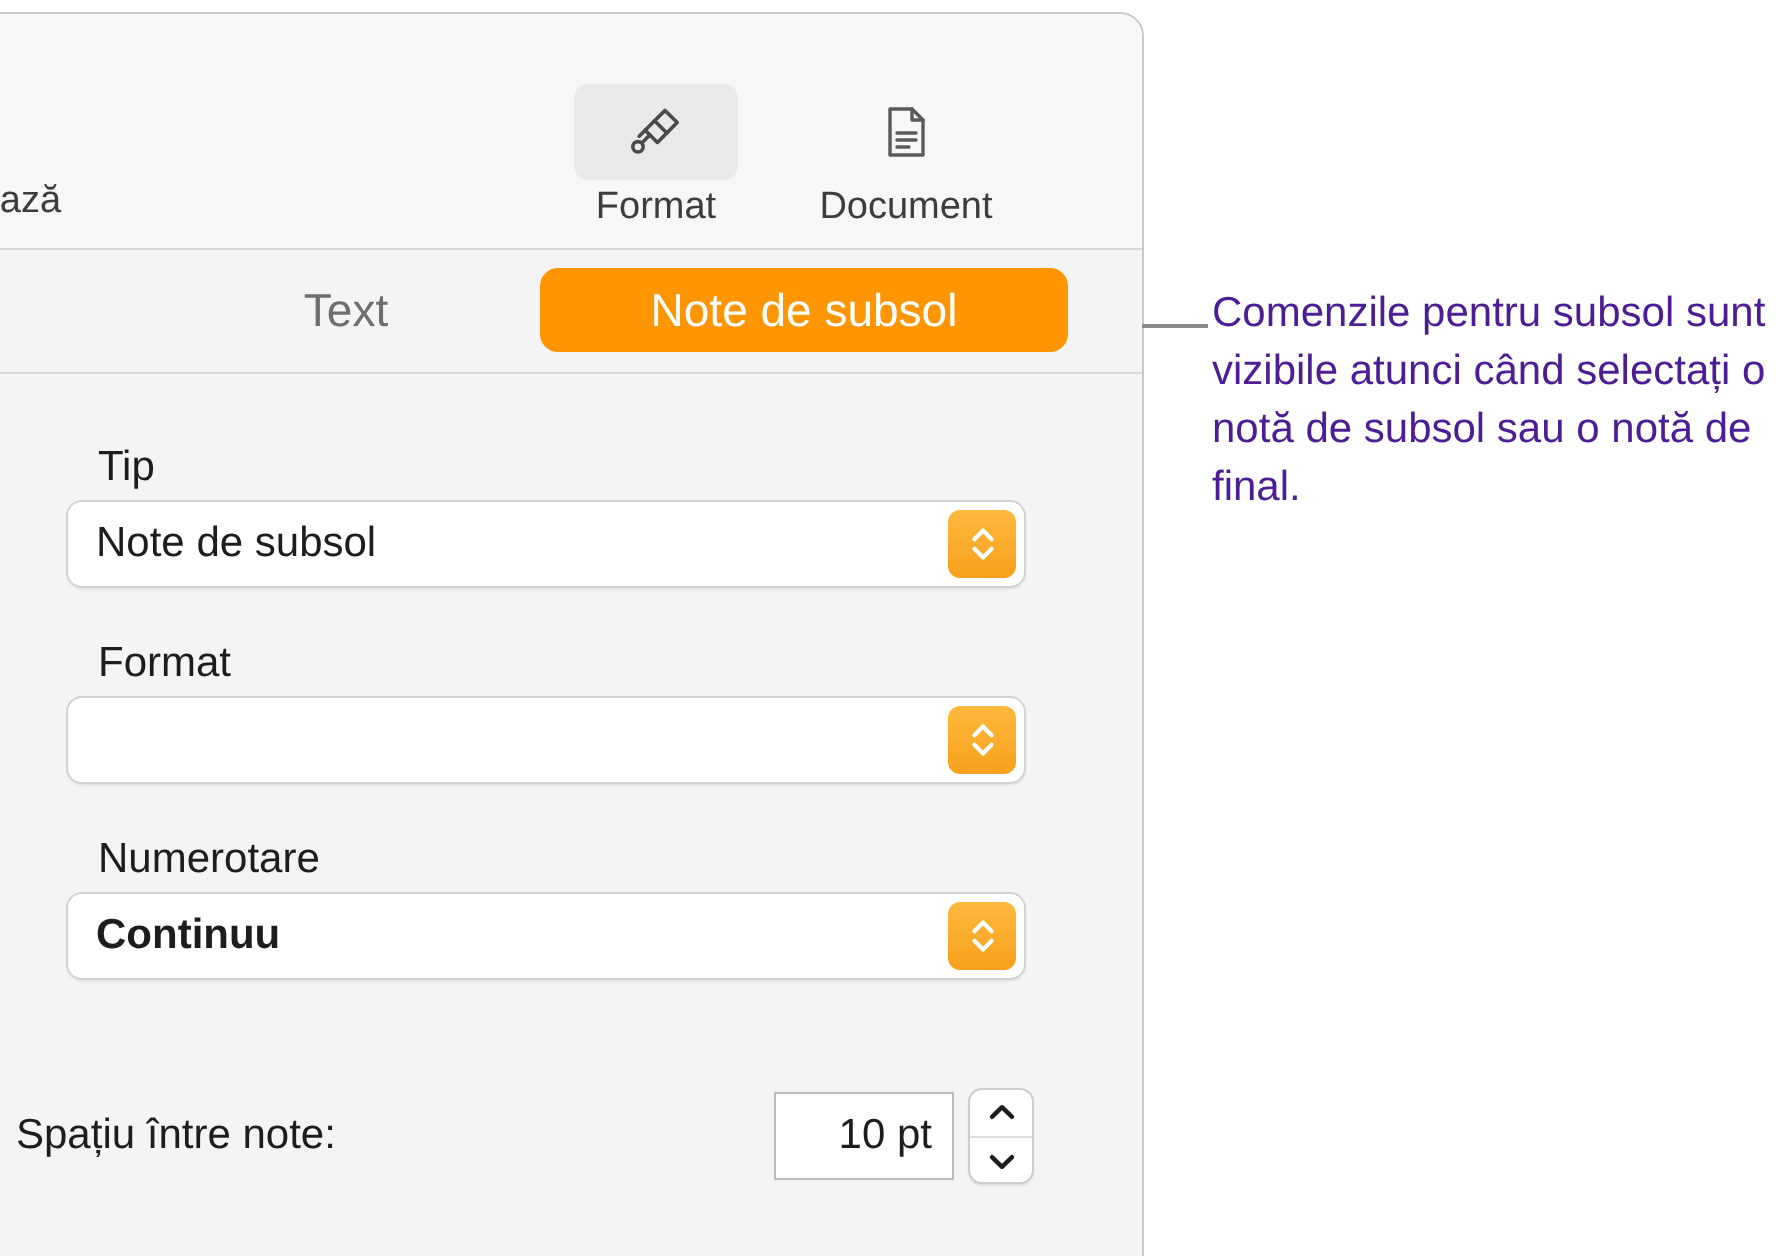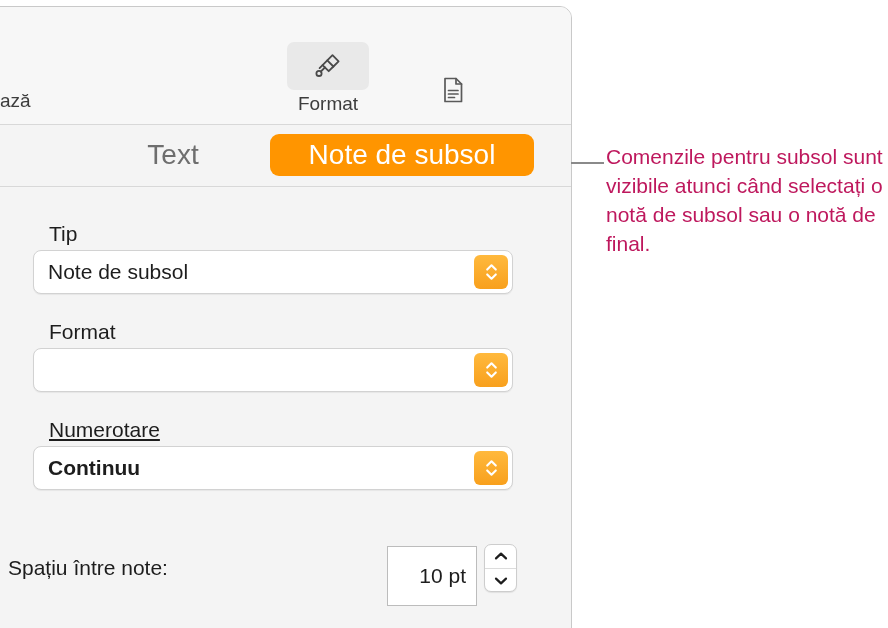--- a/index.html
+++ b/index.html
@@ -88,21 +88,21 @@
     box-sizing: border-box;
   }
   .seg {
     position: absolute;
     top: 9px;
     height: 42px;
     border-radius: 9px;
     display: flex;
     align-items: center;
     justify-content: center;
-    font-size: 28px;
+    font-size: 23px;
     box-sizing: border-box;
   }
   #seg-text {
     left: 127px;
     width: 150px;
     color: #6e6e6e;
     background: transparent;
   }
   #seg-footnotes {
     left: 299px;
@@ -160,38 +160,38 @@
     display: flex;
     align-items: center;
     justify-content: center;
   }
 
   
   #label-tip      { top: 34px; }
   #popup-tip      { top: 62px; }
   #label-format   { top: 132px; }
   #popup-format   { top: 160px; }
-  #label-numbering{ top: 230px; text-decoration: underline; }
+  #label-numbering{ top: 230px; }
   #popup-numbering{ top: 258px; font-weight: bold; }
 
   
   #label-spacing {
     position: absolute;
     left: 37px;
     top: 368px;
     font-size: 21px;
     color: #1d1d1d;
     white-space: nowrap;
   }
   #spacing-field {
     position: absolute;
     left: 416px;
     top: 358px;
     width: 90px;
-    height: 60px;
+    height: 44px;
     background: #ffffff;
     border: 1px solid #bcbcbc;
     box-sizing: border-box;
     display: flex;
     align-items: center;
     justify-content: flex-end;
     padding-right: 10px;
     font-size: 21px;
     color: #1d1d1d;
   }
@@ -224,21 +224,21 @@
     height: 2px;
     background: #8a8a8a;
   }
   #callout-text {
     position: absolute;
     left: 606px;
     top: 142px;
     width: 278px;
     font-size: 21px;
     line-height: 29px;
-    color: #be185d;
+    color: #4c1d95;
   }
 </style>
 </head>
 <body>
 
 <div class="panel">
 
   <div class="toolbar">
 
     <div class="toolbar-left-label">rează</div>
@@ -263,20 +263,21 @@
         <svg width="28" height="30" viewBox="0 0 28 30">
           <g fill="none" stroke="#5a5a5a" stroke-width="1.7" stroke-linejoin="round" stroke-linecap="round">
             <path d="M6 3.5 H17 L22.5 9 V26.5 H6 Z"></path>
             <path d="M17 3.5 V9 H22.5"></path>
             <path d="M9.5 15.5 H19"></path>
             <path d="M9.5 19 H19"></path>
             <path d="M9.5 22.5 H15.5"></path>
           </g>
         </svg>
       </div>
+      <div class="tool-label">Document</div>
     </div>
   </div>
 
   <div class="segrow">
     <div class="seg" id="seg-text">Text</div>
     <div class="seg" id="seg-footnotes">Note de subsol</div>
   </div>
 
   <div class="form">
 

